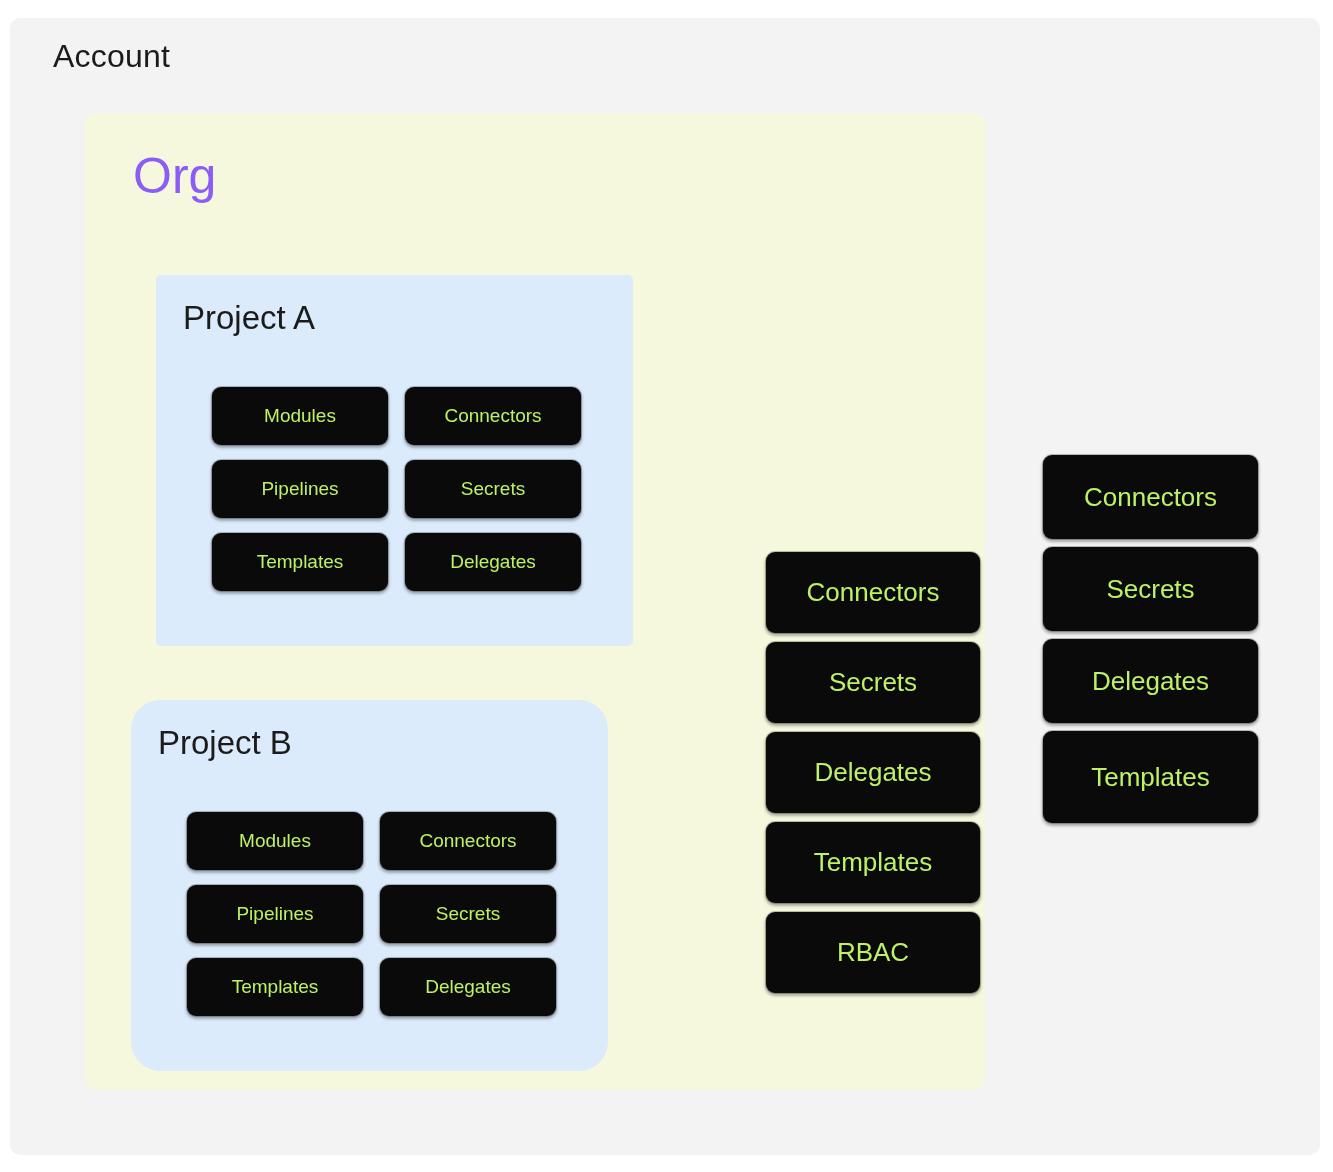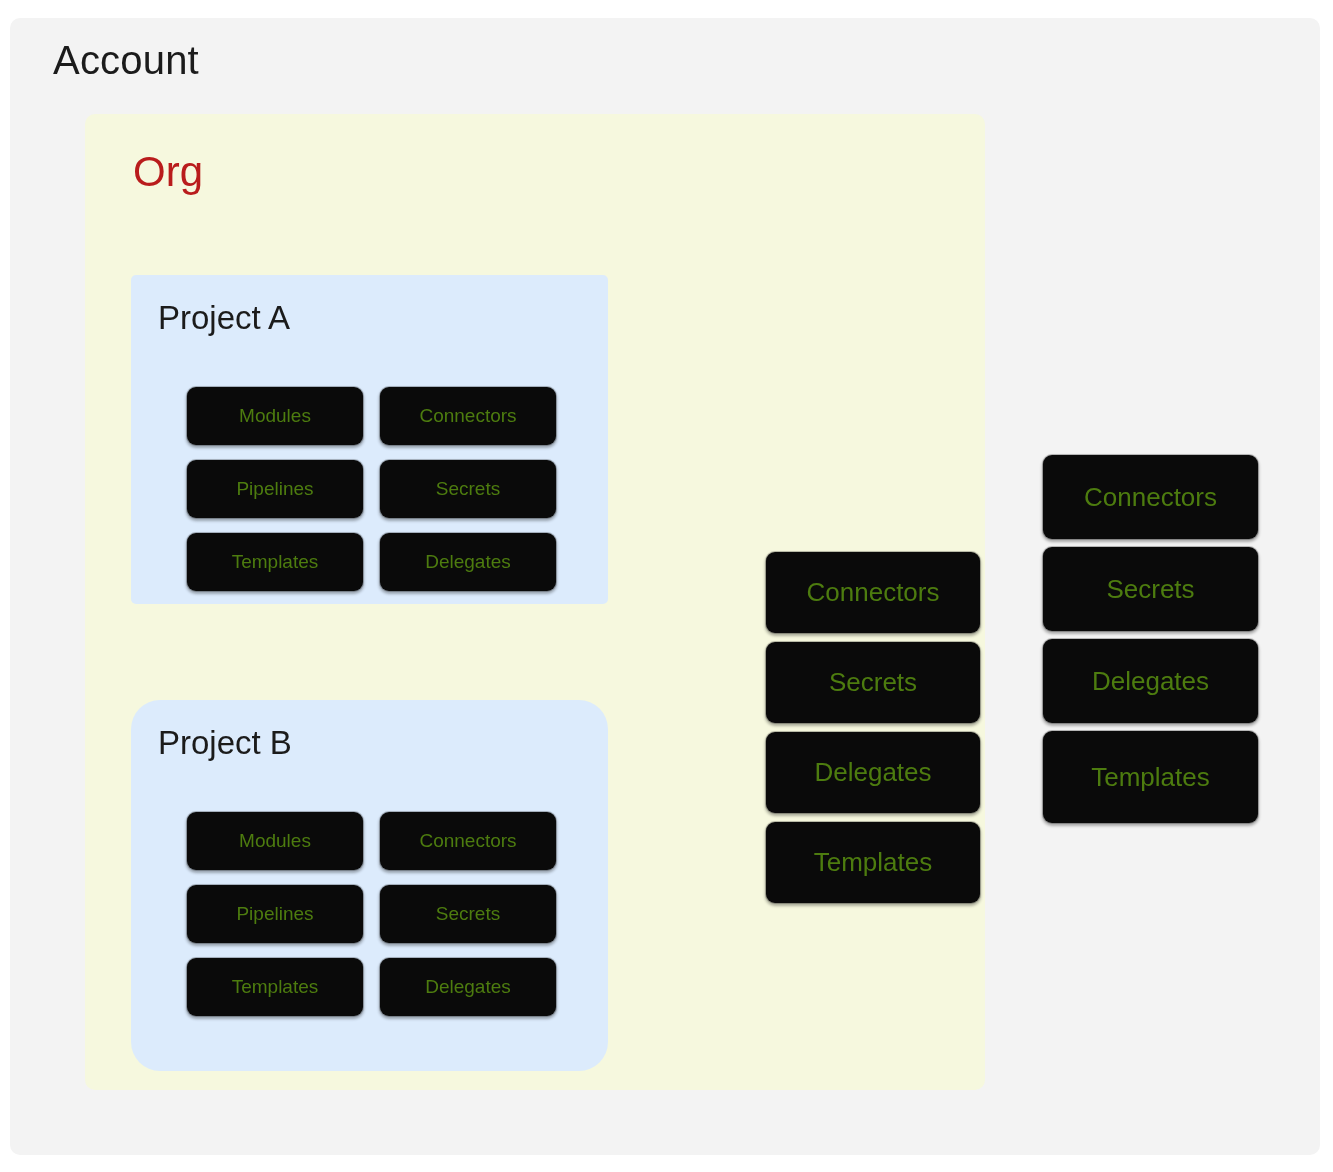--- a/index.html
+++ b/index.html
@@ -31,21 +31,21 @@
     width: 1310px;
     height: 1137px;
     background: #f3f3f3;
     border-radius: 10px;
     box-sizing: border-box;
   }
   .account-title {
     position: absolute;
     left: 43px;
     top: 22px;
-    font-size: 40px;
+    font-size: 32px;
     line-height: 1;
     color: #1b1b1b;
     font-weight: 400;
     letter-spacing: 0.2px;
   }
 
   
   .org-box {
     position: absolute;
     left: 75px;
@@ -53,36 +53,36 @@
     width: 900px;
     height: 976px;
     background: #f6f8de;
     border-radius: 10px;
     box-sizing: border-box;
   }
   .org-title {
     position: absolute;
     left: 48px;
     top: 37px;
-    font-size: 42px;
+    font-size: 50px;
     line-height: 1;
-    color: #b91c1c;
+    color: #8b5cf6;
     font-weight: 400;
   }
 
   
   .project-box {
     position: absolute;
     left: 46px;
     width: 477px;
     background: #dcebfc;
     border-radius: 5px;
     box-sizing: border-box;
   }
-  .project-a { top: 161px; height: 329px; }
+  .project-a { top: 161px; height: 371px; margin-left: 25px; }
   .project-b { top: 586px; height: 371px; border-radius: 29px; }
 
   .project-title {
     position: absolute;
     left: 27px;
     top: 26px;
     font-size: 33px;
     line-height: 1;
     color: #1b1b1b;
     font-weight: 400;
@@ -95,21 +95,21 @@
     display: grid;
     grid-template-columns: 176px 176px;
     grid-auto-rows: 58px;
     column-gap: 17px;
     row-gap: 15px;
   }
 
   
   .chip {
     background: #0a0a0a;
-    color: #4d7c0f;
+    color: #bef264;
     border-radius: 9px;
     display: flex;
     align-items: center;
     justify-content: center;
     text-align: center;
     box-shadow: 0 2px 3px 1px rgba(0,0,0,0.30),
                 0 0 0 1px rgba(0,0,0,0.22);
     box-sizing: border-box;
     user-select: none;
   }
@@ -174,20 +174,21 @@
           <div class="chip chip-sm">Templates</div>
           <div class="chip chip-sm">Delegates</div>
         </div>
       </div>
 
       <div class="org-column">
         <div class="chip chip-lg">Connectors</div>
         <div class="chip chip-lg">Secrets</div>
         <div class="chip chip-lg">Delegates</div>
         <div class="chip chip-lg">Templates</div>
+        <div class="chip chip-lg">RBAC</div>
       </div>
 
     </div>
 
     <div class="account-column">
       <div class="chip chip-lg">Connectors</div>
       <div class="chip chip-lg">Secrets</div>
       <div class="chip chip-lg">Delegates</div>
       <div class="chip chip-lg tall">Templates</div>
     </div>

